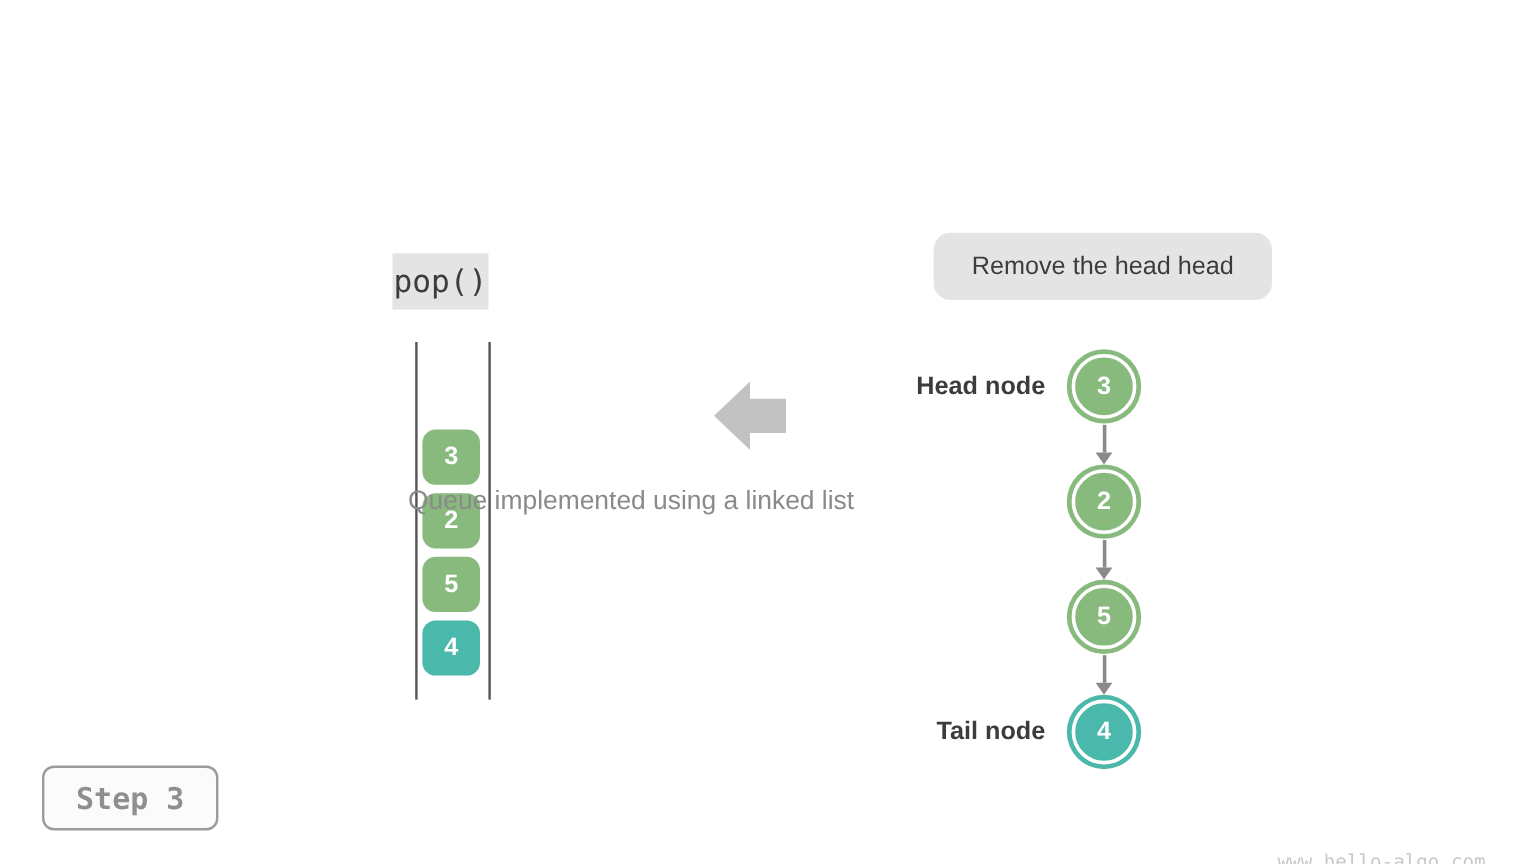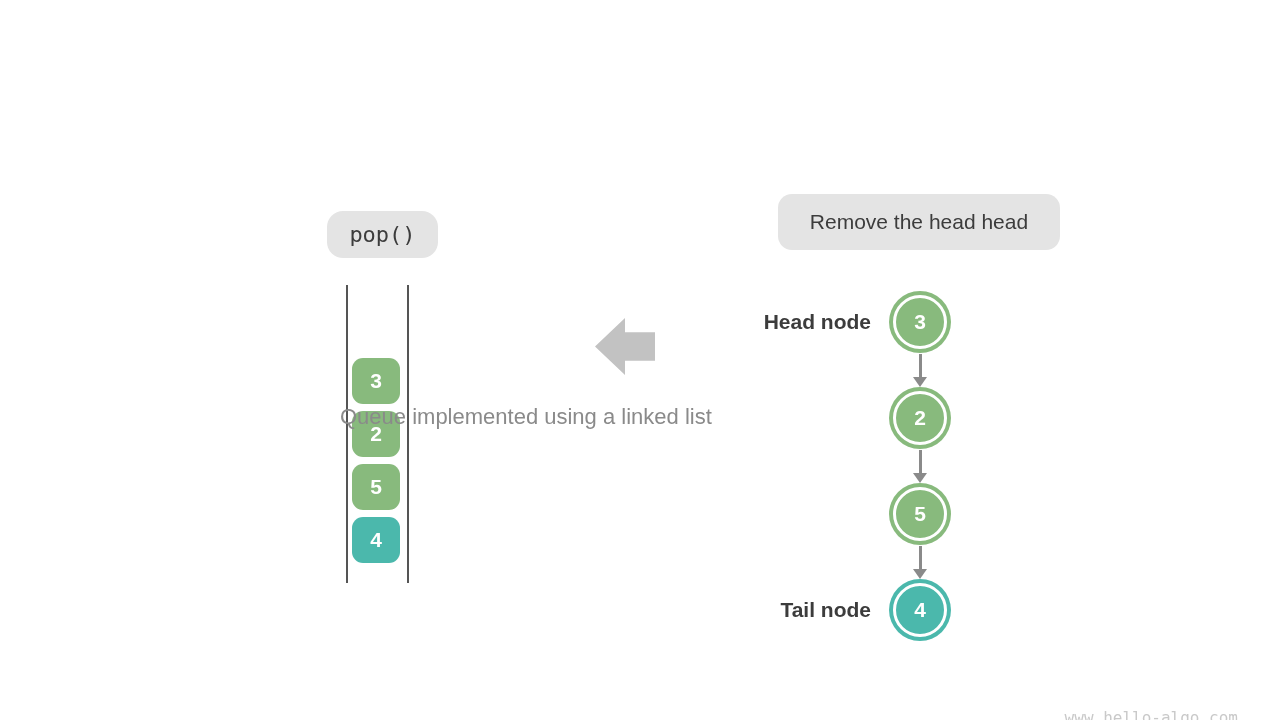--- a/index.html
+++ b/index.html
@@ -17,22 +17,22 @@
   .badge {
     position: absolute;
     background: var(--badge_bg, #e4e4e4);
     display: flex;
     align-items: center;
     justify-content: center;
     color: var(--dark_text, #3c3c3c);
     box-sizing: border-box;
   }
   .op-badge {
-    left: 327px; top: 211px; width: 111px; height: 47px;
-    border-radius: 16px; font-size: 22px;
+    left: 327px; top: 211px; width: 80px; height: 47px;
+    border-radius: 0; font-size: 26px;
   }
   .note-badge {
     left: 778px; top: 194px; width: 282px; height: 56px;
     border-radius: 14px; font-size: 21px;
   }
 
   
   .queue-walls {
     position: absolute;
     left: 346px; top: 285px;
@@ -178,16 +178,19 @@
     <span>5</span>
   </div>
   <div class="connector" style="top:546px">
     <div class="line"></div>
     <div class="head"></div>
   </div>
   <div class="node teal" style="top:583px">
     <span>4</span>
   </div>
 
+  <div class="step-badge">
+    <span class="mono">Step 3</span>
+  </div>
 
   <div class="watermark mono">www.hello-algo.com</div>
 
 </div>
 
 </body></html>

